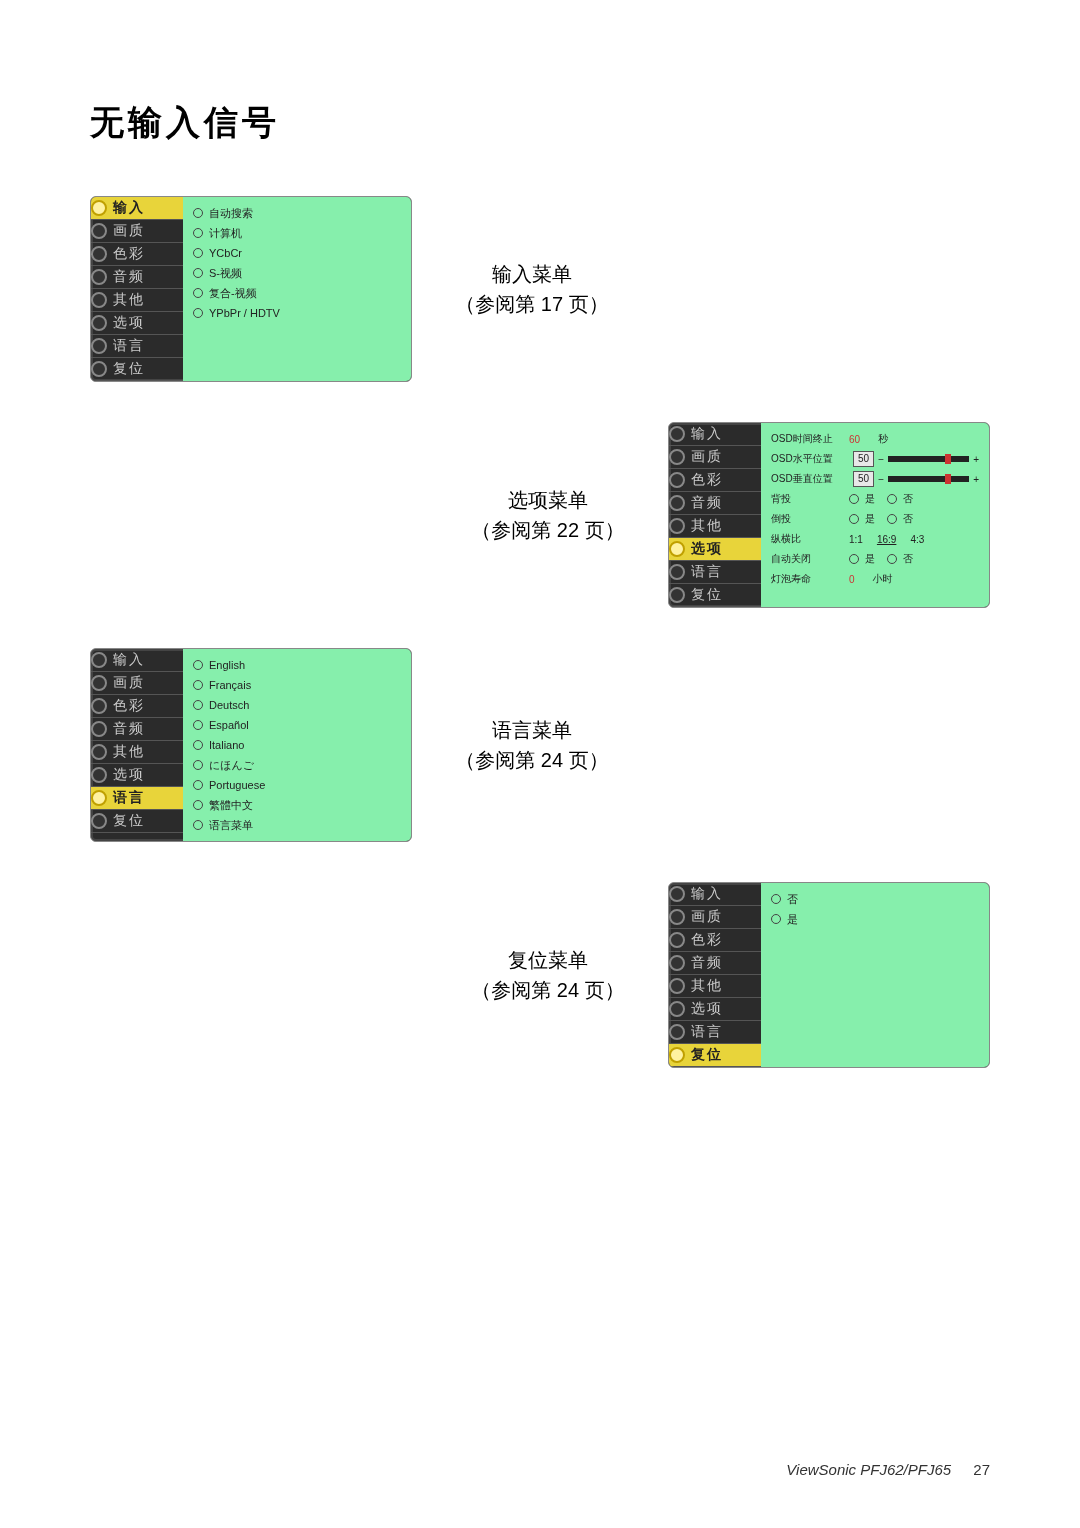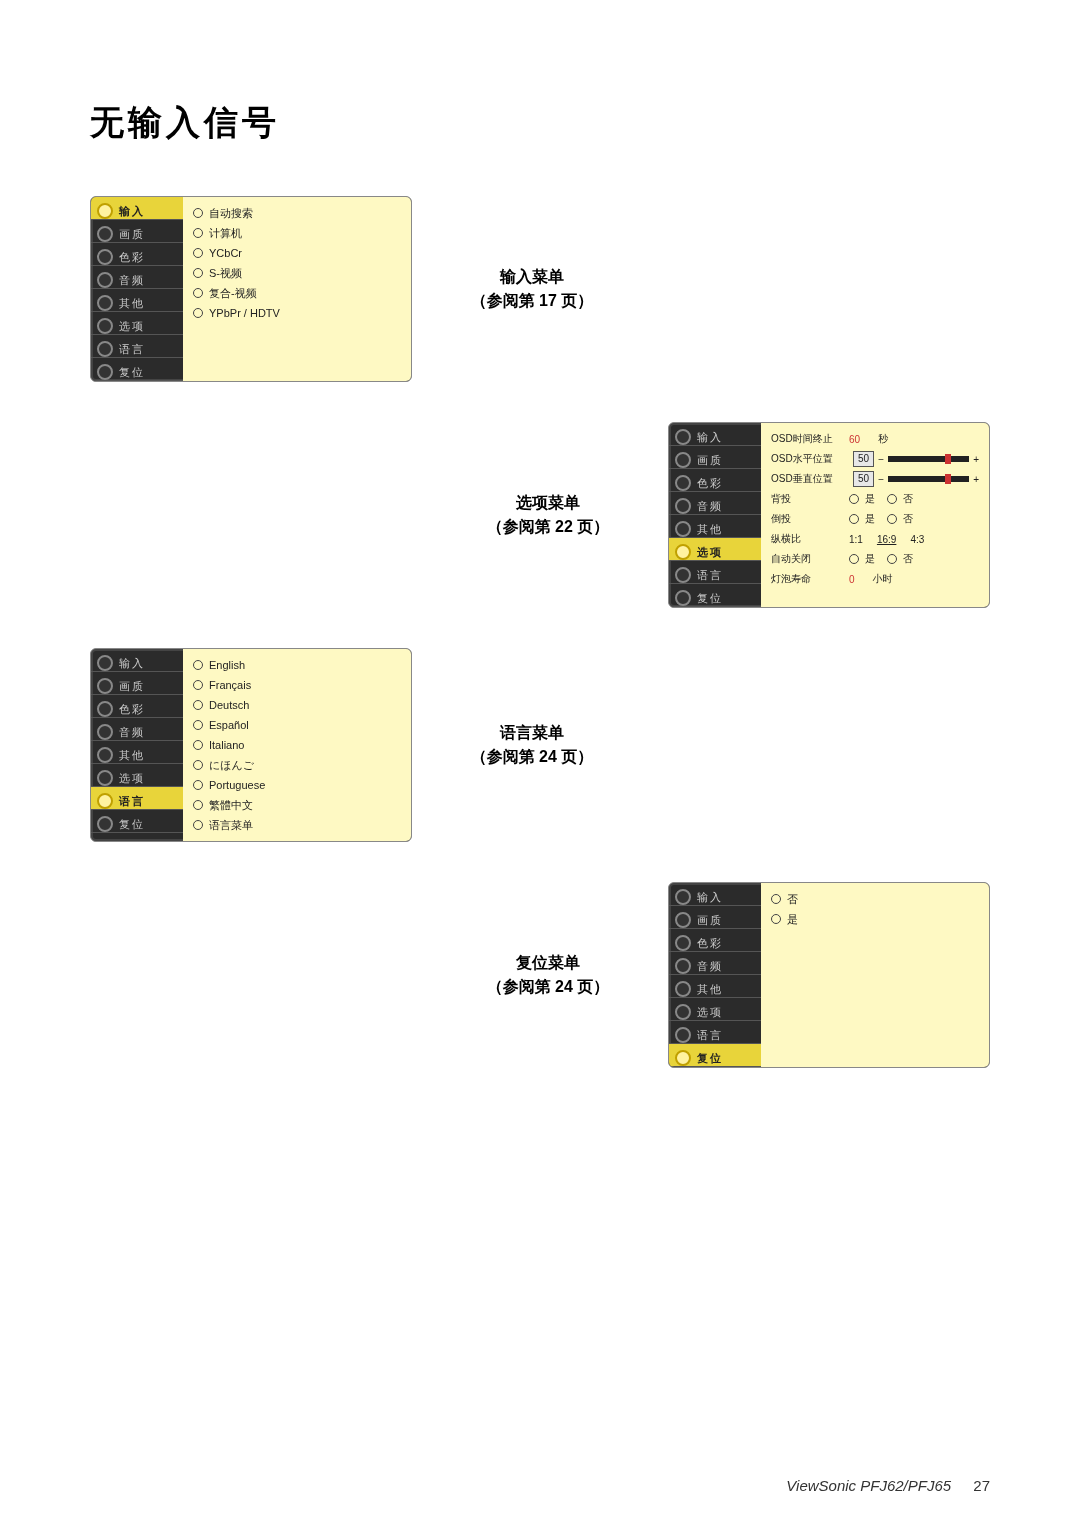--- a/index.html
+++ b/index.html
@@ -28,22 +28,22 @@
   }
 
   
   .menu-block {
     display: flex;
     align-items: center;
     margin-bottom: 40px;
   }
   .menu-block.reverse { flex-direction: row-reverse; }
   .menu-caption {
-    font-size: 16px;
-    font-weight: bold;
+    font-size: 20px;
+    font-weight: normal;
     line-height: 1.5;
     text-align: center;
     flex: 0 0 auto;
     min-width: 180px;
   }
   .menu-caption.left { margin-right: 30px; }
   .menu-caption.right { margin-left: 30px; }
 
   .osd {
     border: 1px solid #888;
@@ -55,46 +55,46 @@
   }
   .osd-small { width: 320px; }
   .osd-opt   { width: 320px; }
   .osd-side {
     width: 92px;
     display: flex;
     flex-direction: column;
   }
   .osd-item {
     display: flex;
-    align-items: flex-end;
+    align-items: center;
     height: 22px;
-    font-size: 11px;
+    font-size: 14px;
     color: #ccc;
     border-bottom: 1px solid #555;
-    padding-left: 6px;
+    padding-left: 0;
     letter-spacing: 2px;
   }
   .osd-item.active {
     background: #e8d43a;
     color: #222;
     font-weight: bold;
   }
   .osd-item .dot {
     width: 12px; height: 12px;
     border: 2px solid #888;
     border-radius: 50%;
     margin-right: 6px;
     flex: 0 0 auto;
     background: #333;
   }
   .osd-item.active .dot { border-color: #c0a000; background:#fff2a0; }
 
   .osd-main {
     flex: 1;
-    background: #fef9c3;
+    background: #86efac;
     padding: 6px 10px;
     font-size: 11px;
     color: #222;
   }
   .osd-line {
     display: flex;
     align-items: center;
     height: 20px;
     white-space: nowrap;
   }
@@ -115,21 +115,21 @@
     flex:1; height:6px; background:#222; margin:0 4px;
     position:relative;
   }
   .bar .knob{
     position:absolute; top:-2px; width:6px; height:10px;
     background:#c33; left:70%;
   }
 
   .footer {
     position: absolute;
-    bottom: 34px; right: 90px;
+    bottom: 50px; right: 90px;
     font-size: 15px;
     font-style: italic;
     color: #333;
   }
   .footer .pn { font-style: normal; margin-left: 18px; }
 
   .osd-reset-line { display:flex; align-items:center; height:20px; }
 
 </style>
 </head>

